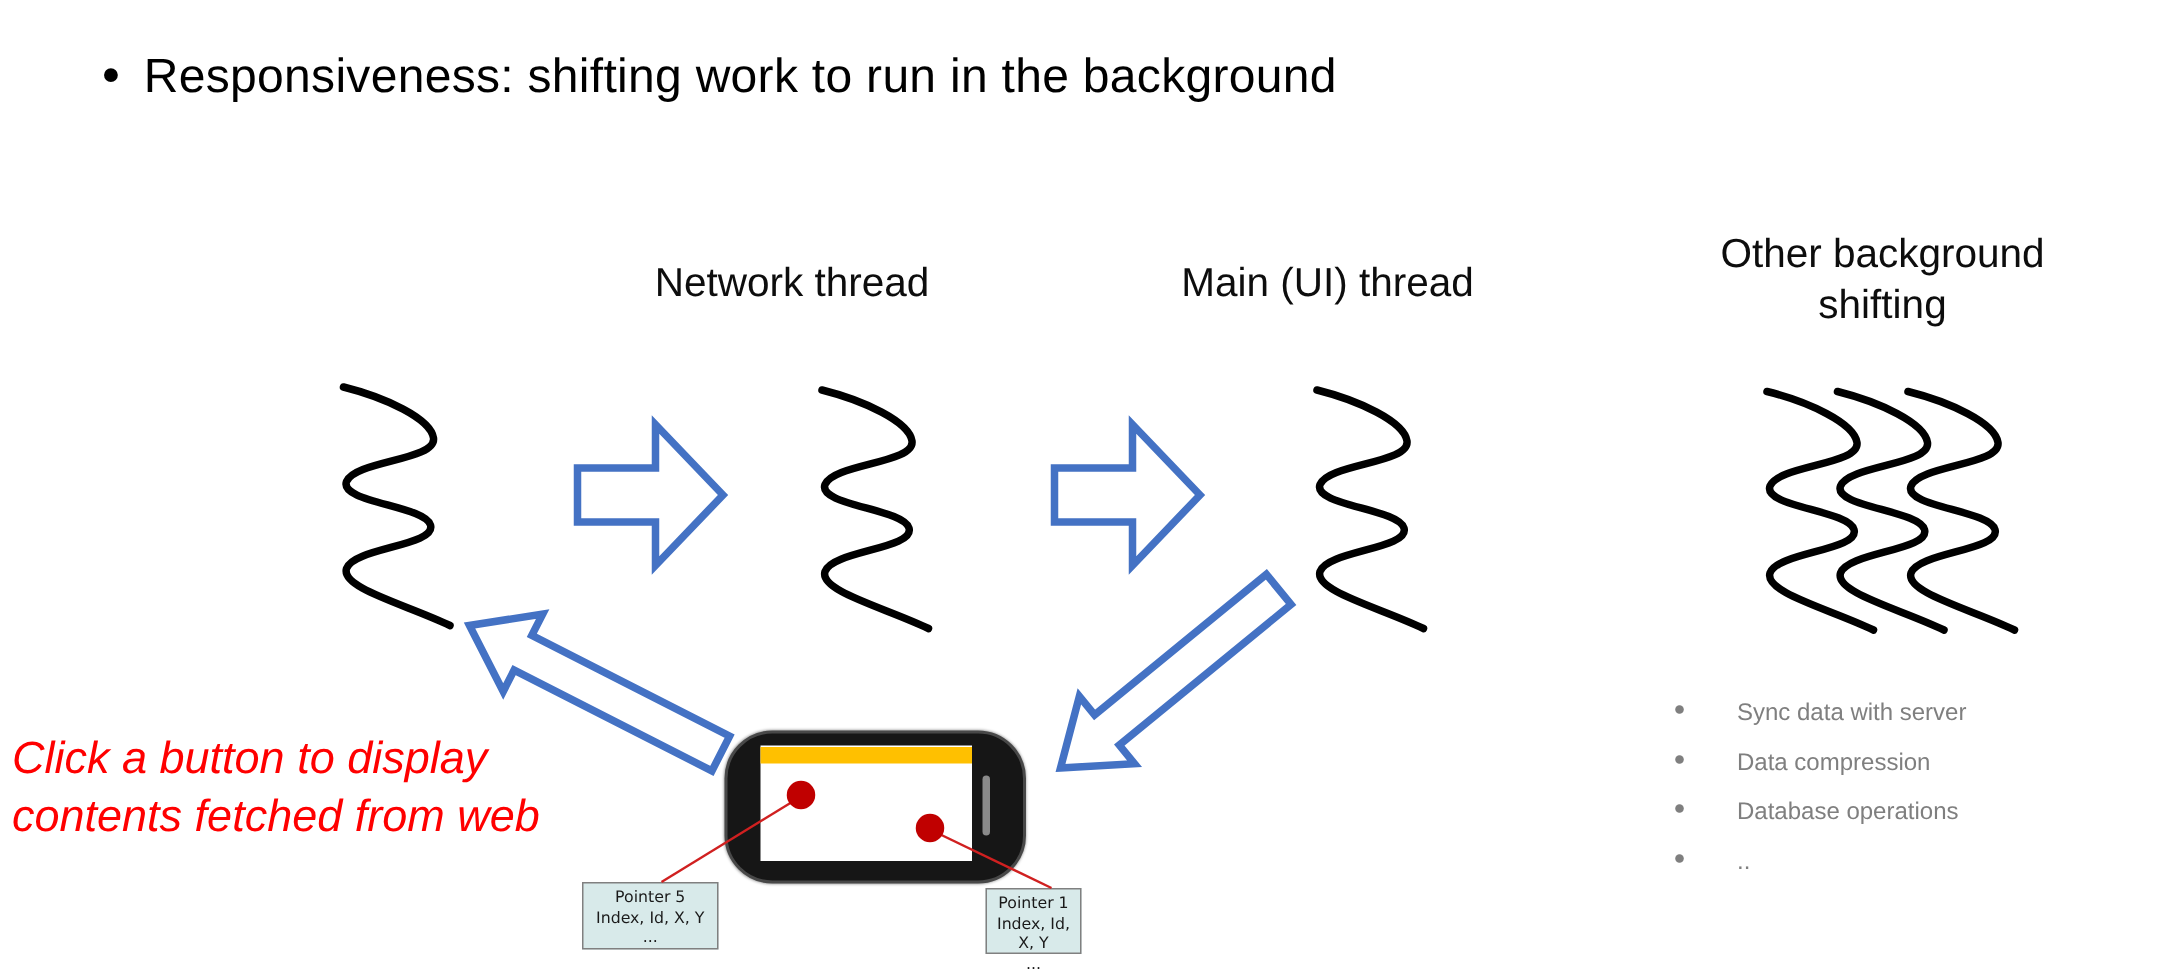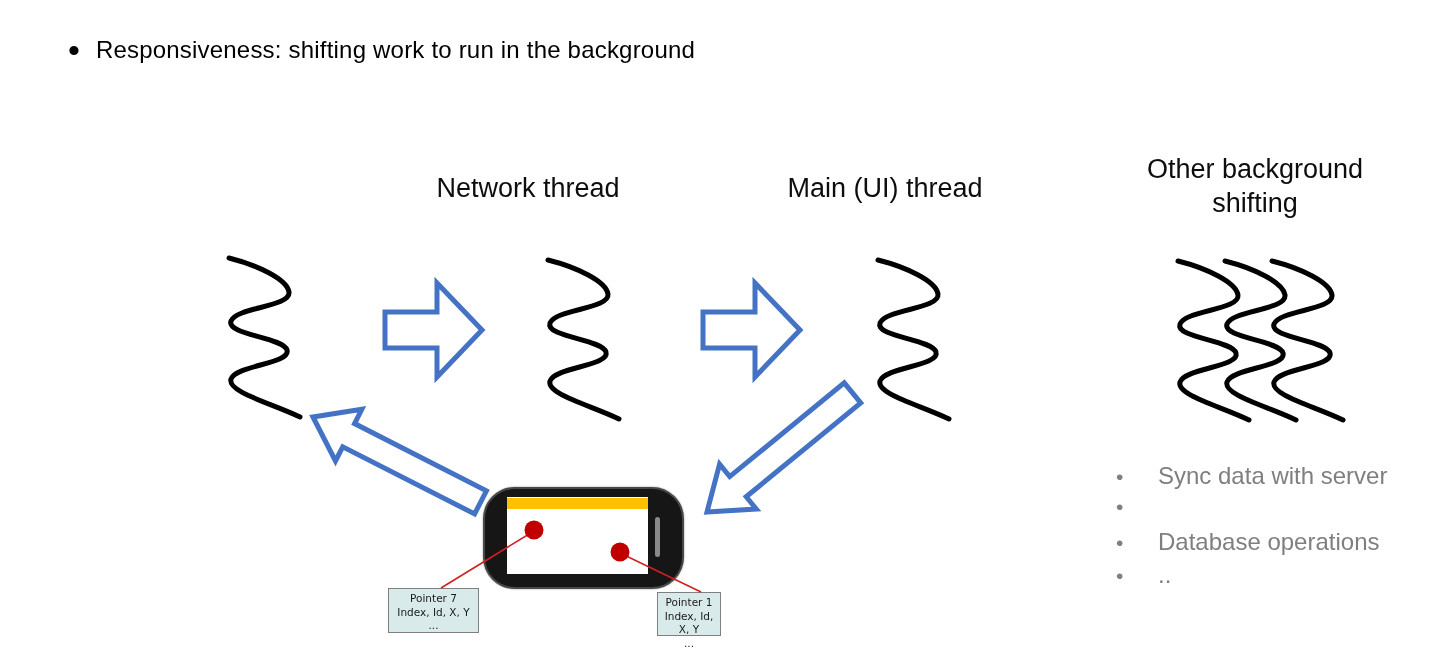--- a/index.html
+++ b/index.html
@@ -4,35 +4,35 @@
 <style>
   html,body{margin:0;padding:0;background:#fff;}
   #slide{
     position:relative;width:1440px;height:648px;background:#ffffff;
     overflow:hidden;font-family:"Liberation Sans",sans-serif;
   }
   .abs{position:absolute;}
   
   #title-row{left:68px;top:28px;width:1200px;display:flex;align-items:flex-start;color:#000;}
   #title-bullet{font-size:34px;line-height:44px;margin-right:16px;}
-  #title-text{font-size:24px;line-height:44px;letter-spacing:0.2px;}
+  #title-text{font-size:32px;line-height:44px;letter-spacing:0.2px;}
   
   .thread-label{font-size:27px;color:#0d0d0d;text-align:center;line-height:32px;}
   #label-ui-handler{left:118px;top:172px;width:228px;}
   #label-network{left:414px;top:172px;width:228px;}
   #label-main{left:771px;top:172px;width:228px;}
   #label-other{left:1138px;top:152px;width:234px;line-height:34px;}
   
   #note{left:8px;top:486px;width:352px;font-size:30px;font-style:italic;
         color:#ff0000;line-height:39px;}
   
   #task-list{left:1116px;top:462px;width:310px;color:#7f7f7f;}
   .task-item{display:flex;align-items:baseline;height:33px;}
   .task-bullet{width:42px;font-size:21px;}
-  .task-text{font-size:24px;}
+  .task-text{font-size:16px;}
   
   #phone-body{left:483px;top:487px;width:197px;height:98px;background:#161616;
       border:2px solid #484848;border-radius:32px;box-shadow:0 0 2px rgba(0,0,0,.45);}
   #phone-screen{left:507px;top:497px;width:141px;height:77px;background:#ffffff;}
   #phone-titlebar{left:0;top:1px;width:141px;height:11px;background:#ffc000;}
   #phone-speaker{left:655px;top:517px;width:5px;height:40px;background:#8a8a8a;
       border-radius:3px;}
   
   .pointer-box{background:#d8eaea;border:1.5px solid #808080;text-align:center;
       font-family:"DejaVu Sans",sans-serif;font-size:10.5px;line-height:13.5px;
@@ -49,47 +49,49 @@
 
   <div class="abs" id="title-row">
     <span id="title-bullet">•</span>
     <span id="title-text">Responsiveness: shifting work to run in the background</span>
   </div>
 
   <div class="abs thread-label" id="label-main">Main (UI) thread</div>
   <div class="abs thread-label" id="label-network">Network thread</div>
   <div class="abs thread-label" id="label-other">Other background shifting</div>
 
+  <div class="abs" id="note">Click a button to display contents fetched from web</div>
 
   <div class="abs" id="task-list">
     <div class="task-item">
       <span class="task-bullet">•</span>
       <span class="task-text">Sync data with server</span>
     </div>
     <div class="task-item">
       <span class="task-bullet">•</span>
+      <span class="task-text">Data compression</span>
     </div>
     <div class="task-item">
       <span class="task-bullet">•</span>
       <span class="task-text">Database operations</span>
     </div>
     <div class="task-item">
       <span class="task-bullet">•</span>
       <span class="task-text">..</span>
     </div>
   </div>
 
   <div class="abs" id="phone-body"></div>
   <div class="abs" id="phone-screen">
     <div class="abs" id="phone-titlebar"></div>
   </div>
   <div class="abs" id="phone-speaker"></div>
 
   <div class="abs pointer-box" id="pointer-box-0">
-    <div>Pointer 7</div>
+    <div>Pointer 5</div>
     <div>Index, Id, X, Y</div>
     <div>...</div>
   </div>
   <div class="abs pointer-box" id="pointer-box-1">
     <div>Pointer 1</div>
     <div>Index, Id, X, Y</div>
     <div>...</div>
   </div>
 
   <svg class="abs" id="overlay" width="1440" height="648" viewBox="0 0 1440 648">

